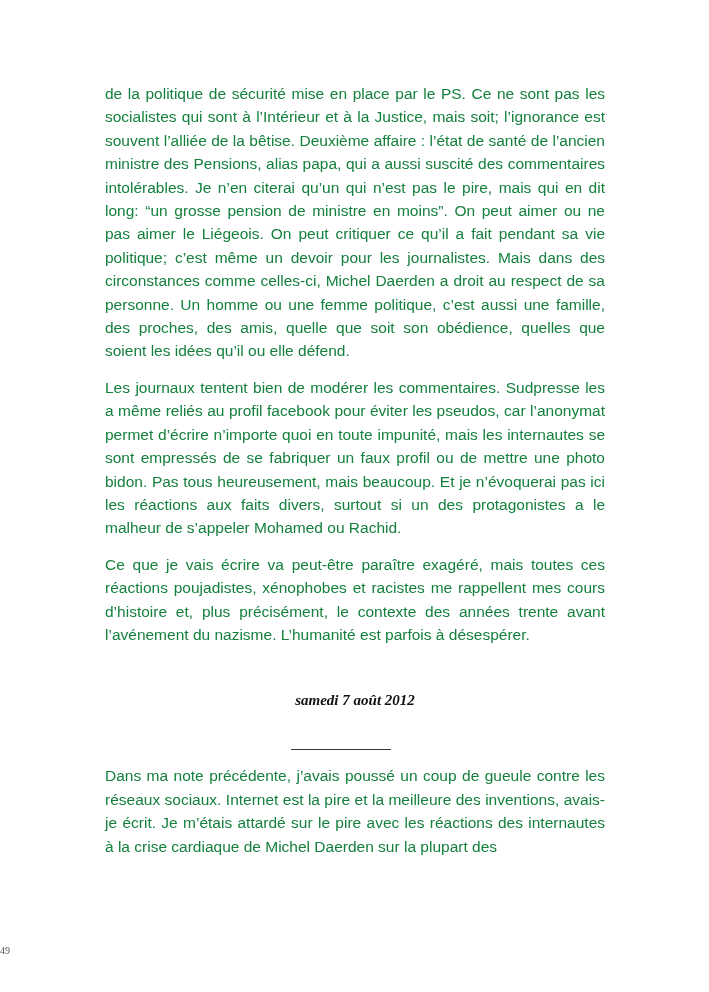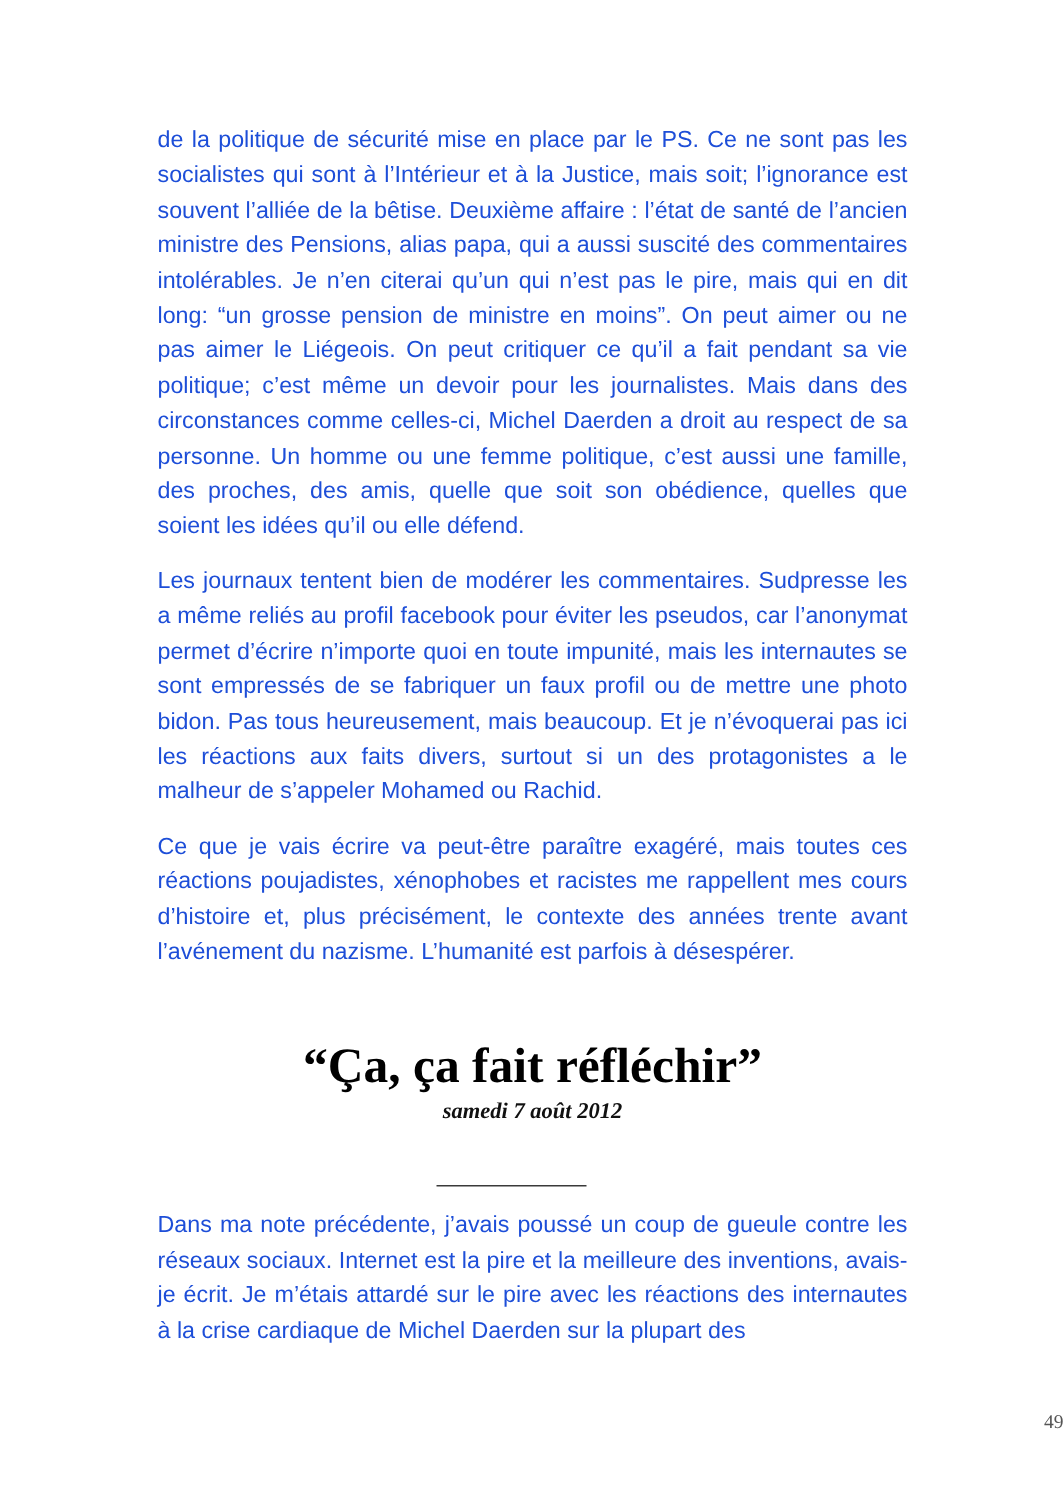--- a/index.html
+++ b/index.html
@@ -13,21 +13,21 @@
     height: 992px;
     background: #ffffff;
     box-sizing: border-box;
     padding: 82px 104px 0 105px;
     overflow: hidden;
   }
   .body-para {
     font-family: "Liberation Sans", "DejaVu Sans", sans-serif;
     font-size: 15.5px;
     line-height: 23.4px;
-    color: #1d4ed8;
+    color: #15803d;
     text-align: justify;
     margin: 0 0 13px 0;
   }
   .chapter-heading {
     text-align: center;
     margin-top: 46px;
   }
   .chapter-title {
     font-family: "Liberation Serif", "DejaVu Serif", serif;
     font-weight: 700;
@@ -49,37 +49,36 @@
     border-top: 1.5px solid #3a3a3a;
     width: 100px;
     margin: 40px auto 14px auto;
     transform: translateX(-14px);
   }
   .page-number {
     position: absolute;
     bottom: 36px;
     left: 0;
     right: 0;
-    text-align: right;
+    text-align: left;
     font-family: "Liberation Serif", "DejaVu Serif", serif;
-    font-size: 13px;
+    font-size: 10px;
     color: #555555;
   }
 </style>
 </head>
 <body>
 
 <div class="page">
 
   <p class="body-para">de la politique de sécurité mise en place par le PS. Ce ne sont pas les socialistes qui sont à l’Intérieur et à la Justice, mais soit; l’ignorance est souvent l’alliée de la bêtise. Deuxième affaire : l’état de santé de l’ancien ministre des Pensions, alias papa, qui a aussi suscité des commentaires intolérables. Je n’en citerai qu’un qui n’est pas le pire, mais qui en dit long: “un grosse pension de ministre en moins”. On peut aimer ou ne pas aimer le Liégeois. On peut critiquer ce qu’il a fait pendant sa vie politique; c’est même un devoir pour les journalistes. Mais dans des circonstances comme celles-ci, Michel Daerden a droit au respect de sa personne. Un homme ou une femme politique, c’est aussi une famille, des proches, des amis, quelle que soit son obédience, quelles que soient les idées qu’il ou elle défend.</p>
   <p class="body-para">Les journaux tentent bien de modérer les commentaires. Sudpresse les a même reliés au profil facebook pour éviter les pseudos, car l’anonymat permet d’écrire n’importe quoi en toute impunité, mais les internautes se sont empressés de se fabriquer un faux profil ou de mettre une photo bidon. Pas tous heureusement, mais beaucoup. Et je n’évoquerai pas ici les réactions aux faits divers, surtout si un des protagonistes a le malheur de s’appeler Mohamed ou Rachid.</p>
   <p class="body-para">Ce que je vais écrire va peut-être paraître exagéré, mais toutes ces réactions poujadistes, xénophobes et racistes me rappellent mes cours d’histoire et, plus précisément, le contexte des années trente avant l’avénement du nazisme. L’humanité est parfois à désespérer.</p>
 
   <div class="chapter-heading">
-    <h1 class="chapter-title">“Ça, ça fait réfléchir”</h1>
     <div class="chapter-date">samedi 7 août 2012</div>
   </div>
 
   <hr class="separator">
 
   <p class="body-para">Dans ma note précédente, j’avais poussé un coup de gueule contre les réseaux sociaux. Internet est la pire et la meilleure des inventions, avais-je écrit. Je m’étais attardé sur le pire avec les réactions des internautes à la crise cardiaque de Michel Daerden sur la plupart des</p>
 
   <div class="page-number">49</div>
 
 </div>

